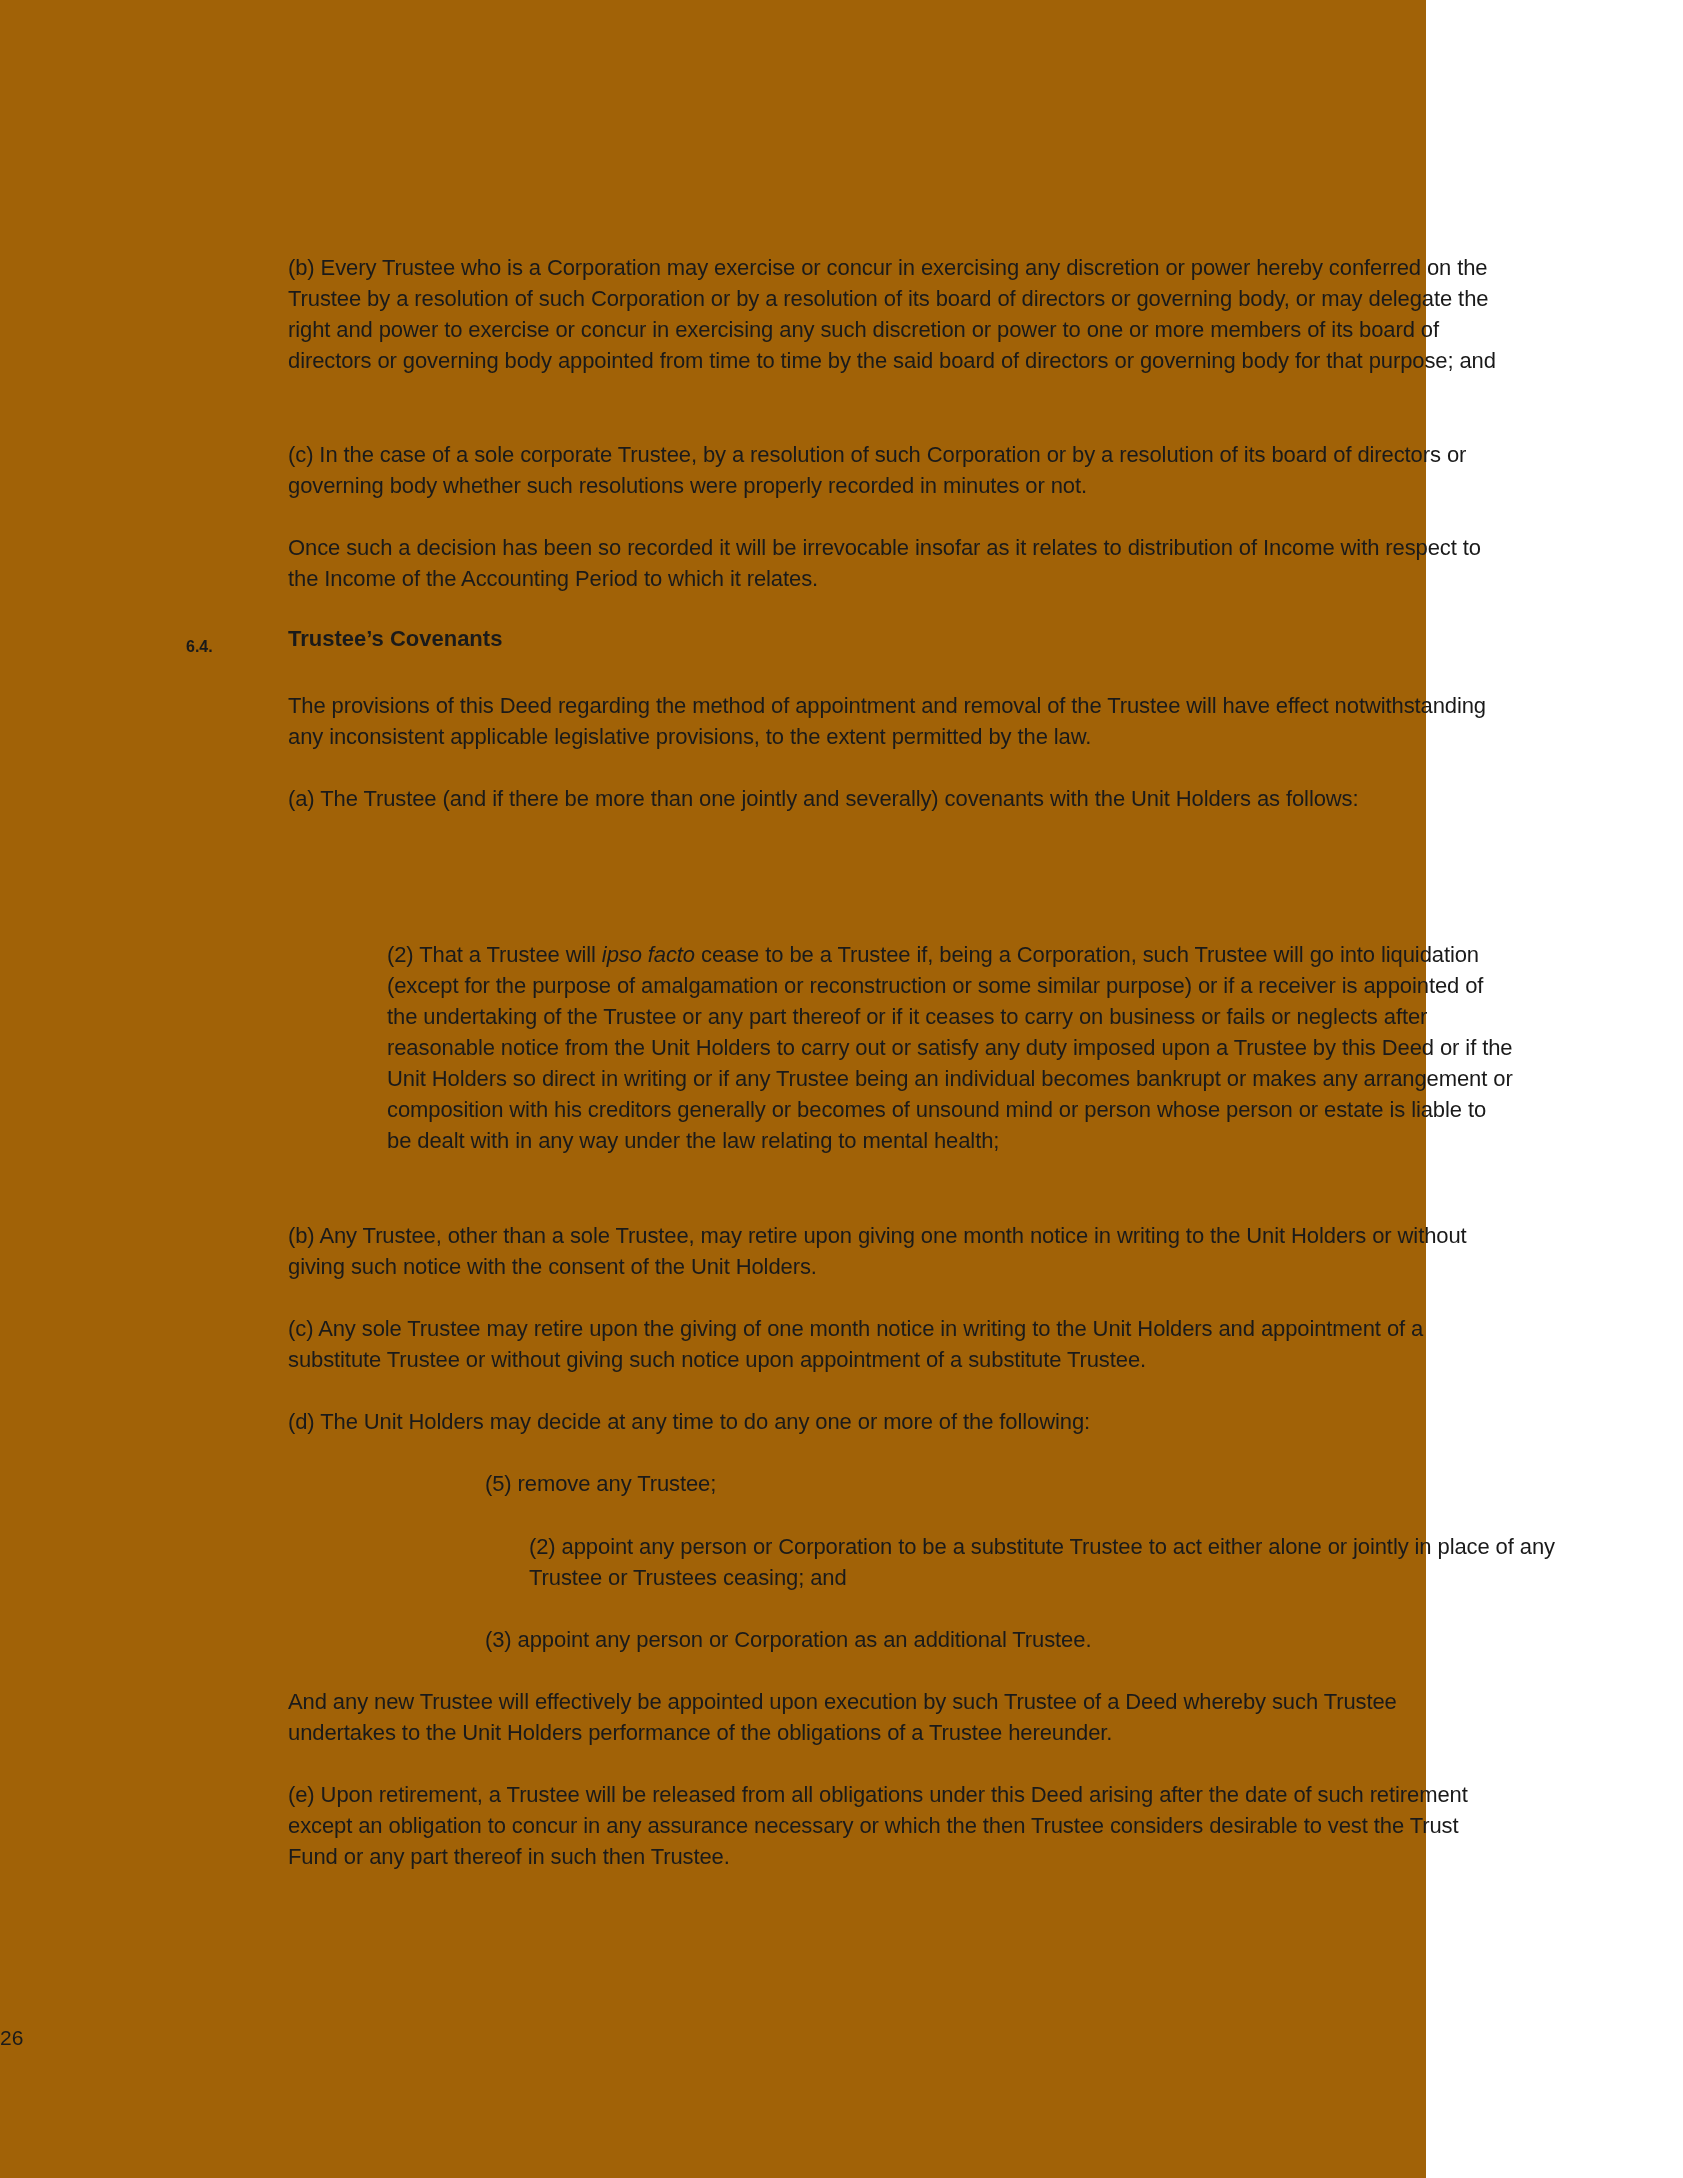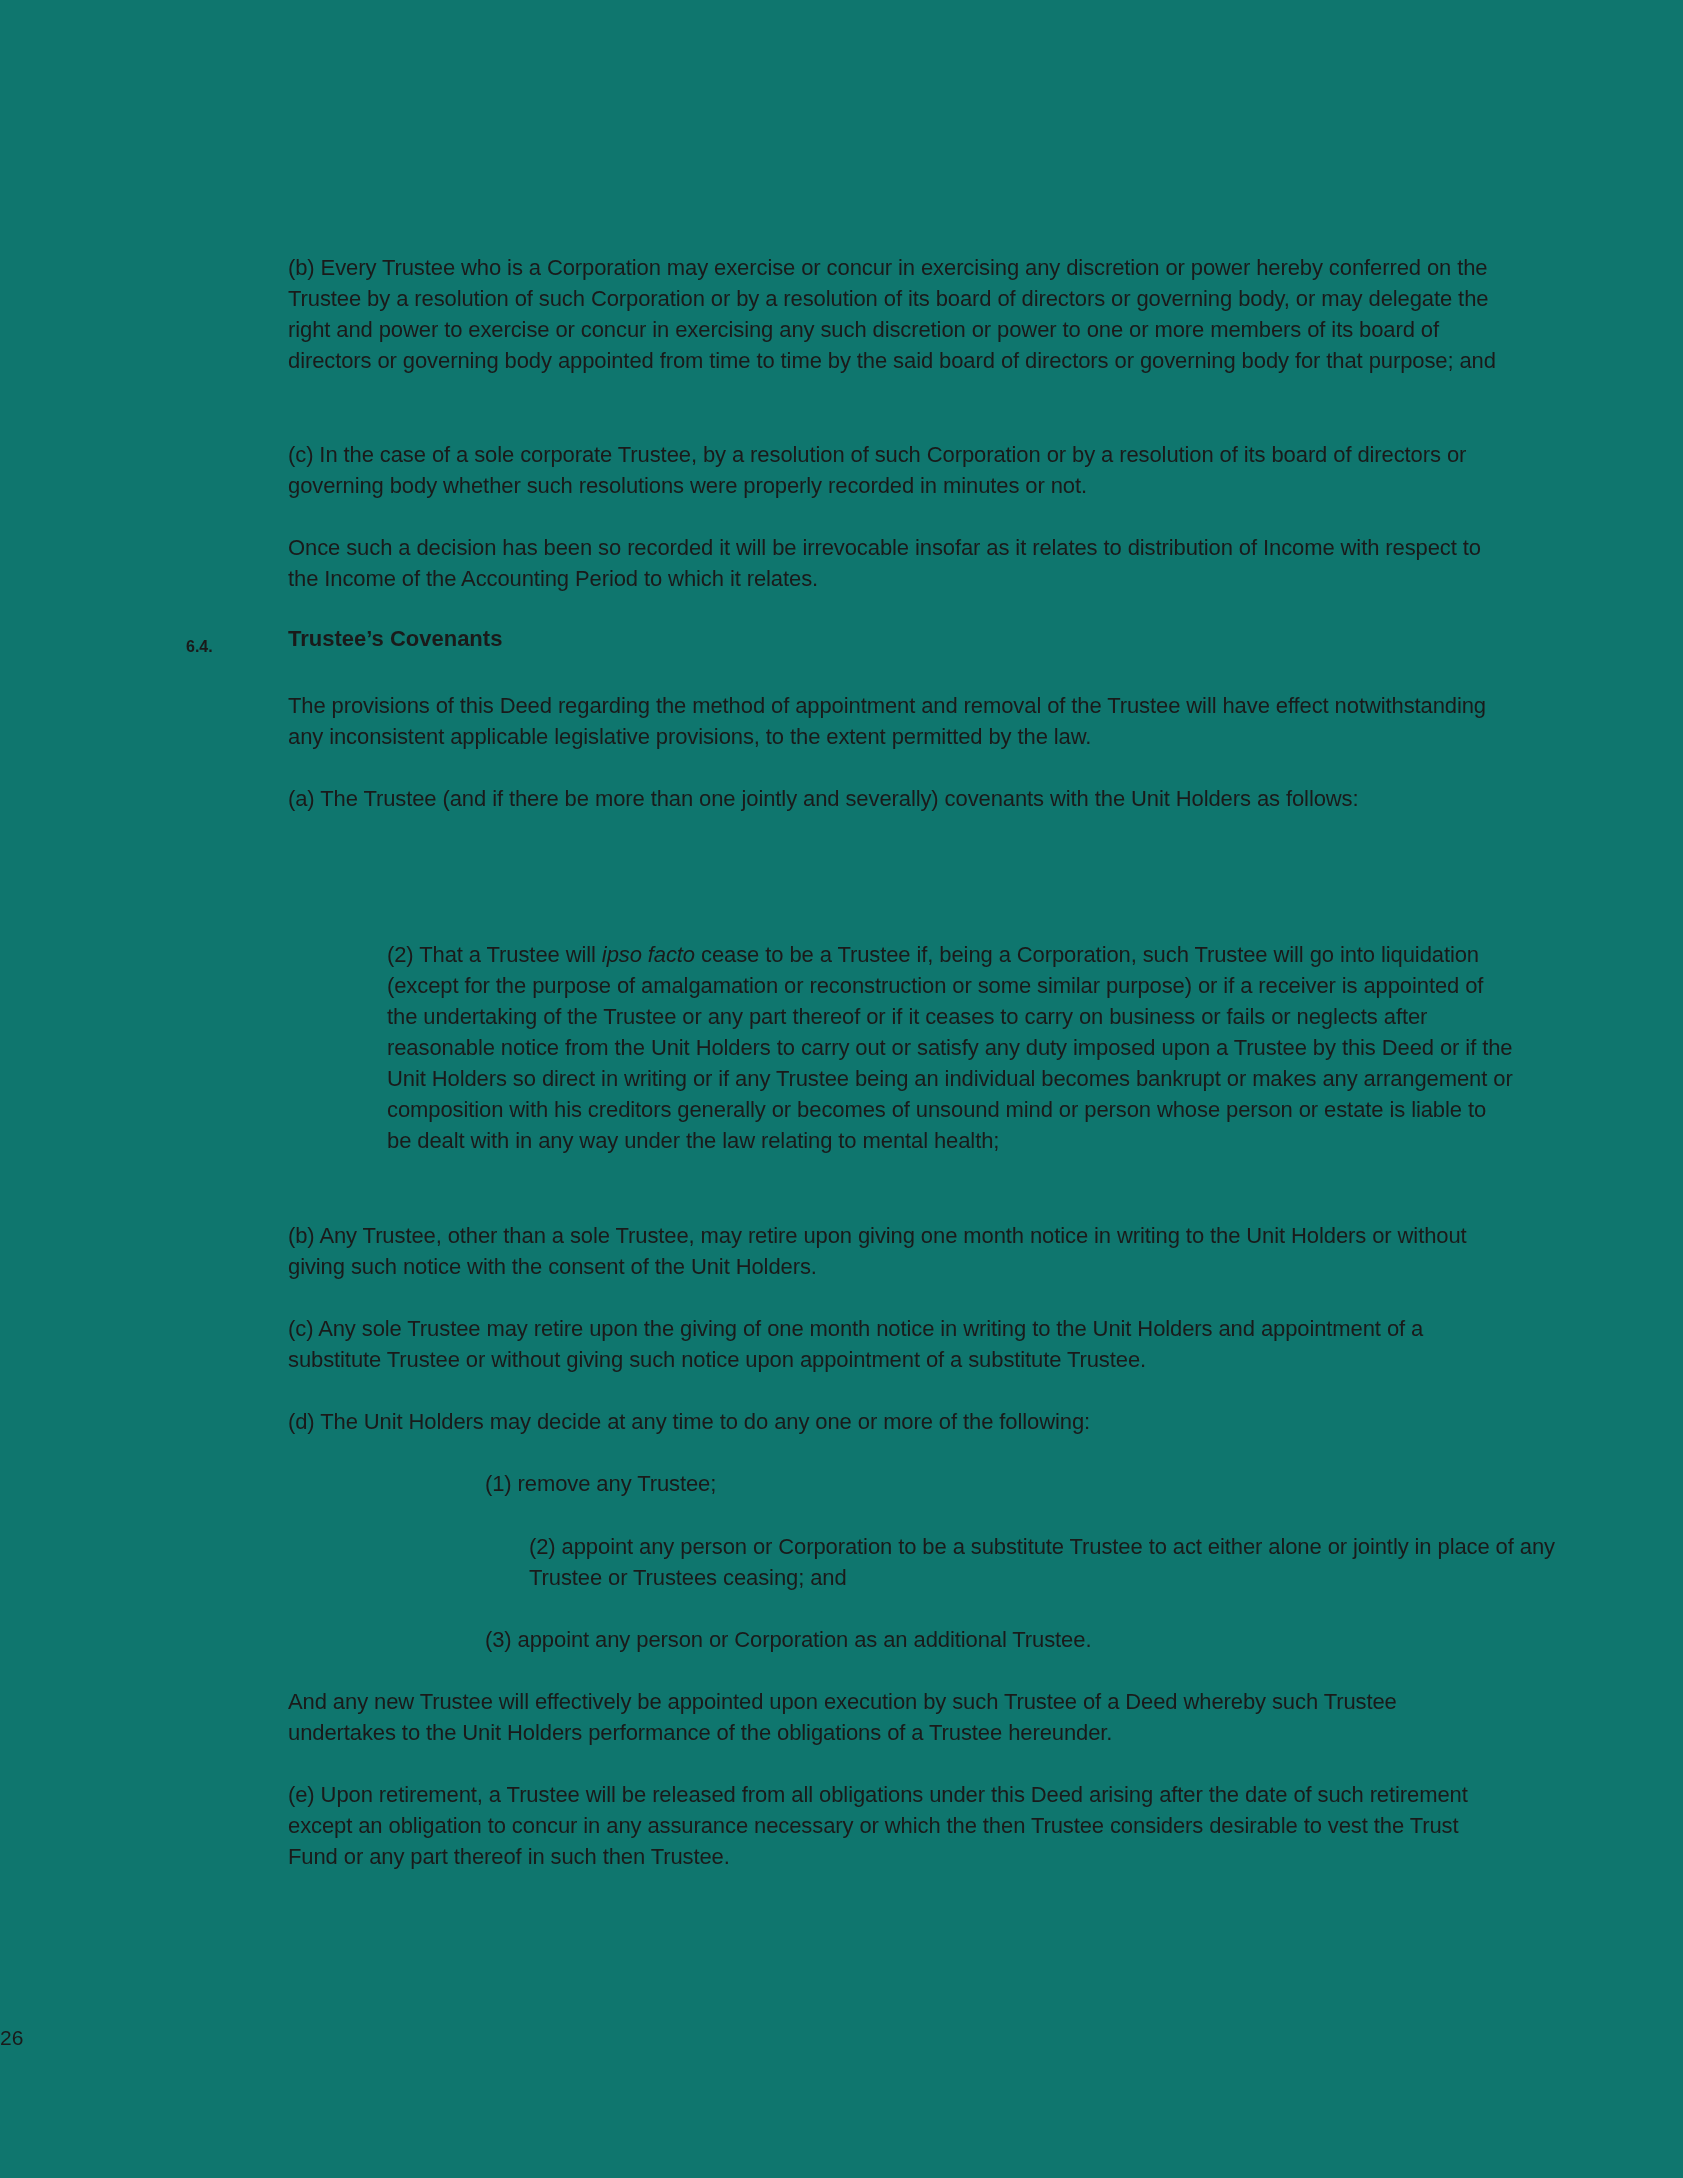--- a/index.html
+++ b/index.html
@@ -1,18 +1,18 @@
 <!DOCTYPE html>
 <html><head>
 <meta charset="utf-8">
 <style>
   html, body { margin: 0; padding: 0; background: #ffffff; }
   body { width: 1683px; height: 2178px; position: relative; overflow: hidden;
          font-family: "Liberation Sans", sans-serif; color: #1a1a1a; }
-  .page { position: absolute; left: 0; top: 0; width: 1683px; height: 2178px; background: #0f766e; }
+  .page { position: absolute; left: 0; top: 0; width: 1426px; height: 2178px; background: #a16207; }
   .p { position: absolute; font-size: 22px; line-height: 31px; margin: 0; letter-spacing: -0.1px; }
   .l1 { left: 288px; width: 1218px; }
   .l2 { left: 387px; width: 1129px; }
   .l3 { left: 485px; width: 1030px; }
   .heading-num { position: absolute; left: 186px; font-size: 16px; font-weight: bold; margin-top: 12px; }
   .heading-title { position: absolute; left: 288px; font-size: 22px; font-weight: bold; }
   .pagenum { position: absolute; left: 0; width: 1659px; text-align: left; font-size: 21px; }
   em { font-style: italic; text-align: right; }
 </style>
 </head>
@@ -37,21 +37,21 @@
 
 
   <p class="p l2" style="top:939px;"><span>(2) That a Trustee will </span><em>ipso facto</em><span> cease to be a Trustee if, being a Corporation, such Trustee will go into liquidation (except for the purpose of amalgamation or reconstruction or some similar purpose) or if a receiver is appointed of the undertaking of the Trustee or any part thereof or if it ceases to carry on business or fails or neglects after reasonable notice from the Unit Holders to carry out or satisfy any duty imposed upon a Trustee by this Deed or if the Unit Holders so direct in writing or if any Trustee being an individual becomes bankrupt or makes any arrangement or composition with his creditors generally or becomes of unsound mind or person whose person or estate is liable to be dealt with in any way under the law relating to mental health;</span></p>
 
   <p class="p l1" style="top:1220px;">(b) Any Trustee, other than a sole Trustee, may retire upon giving one month notice in writing to the Unit Holders or without giving such notice with the consent of the Unit Holders.</p>
 
   <p class="p l1" style="top:1313px;">(c) Any sole Trustee may retire upon the giving of one month notice in writing to the Unit Holders and appointment of a substitute Trustee or without giving such notice upon appointment of a substitute Trustee.</p>
 
   <p class="p l1" style="top:1406px;">(d) The Unit Holders may decide at any time to do any one or more of the following:</p>
 
-  <p class="p l3" style="top:1468px;">(1) remove any Trustee;</p>
+  <p class="p l3" style="top:1468px;">(5) remove any Trustee;</p>
 
   <p class="p l3" style="top:1531px;margin-left:44px;">(2) appoint any person or Corporation to be a substitute Trustee to act either alone or jointly in place of any Trustee or Trustees ceasing; and</p>
 
   <p class="p l3" style="top:1624px;">(3) appoint any person or Corporation as an additional Trustee.</p>
 
   <p class="p l1" style="top:1686px;">And any new Trustee will effectively be appointed upon execution by such Trustee of a Deed whereby such Trustee undertakes to the Unit Holders performance of the obligations of a Trustee hereunder.</p>
 
   <p class="p l1" style="top:1779px;">(e) Upon retirement, a Trustee will be released from all obligations under this Deed arising after the date of such retirement except an obligation to concur in any assurance necessary or which the then Trustee considers desirable to vest the Trust Fund or any part thereof in such then Trustee.</p>
 
   <div class="pagenum" style="top:2026px;">26</div>

